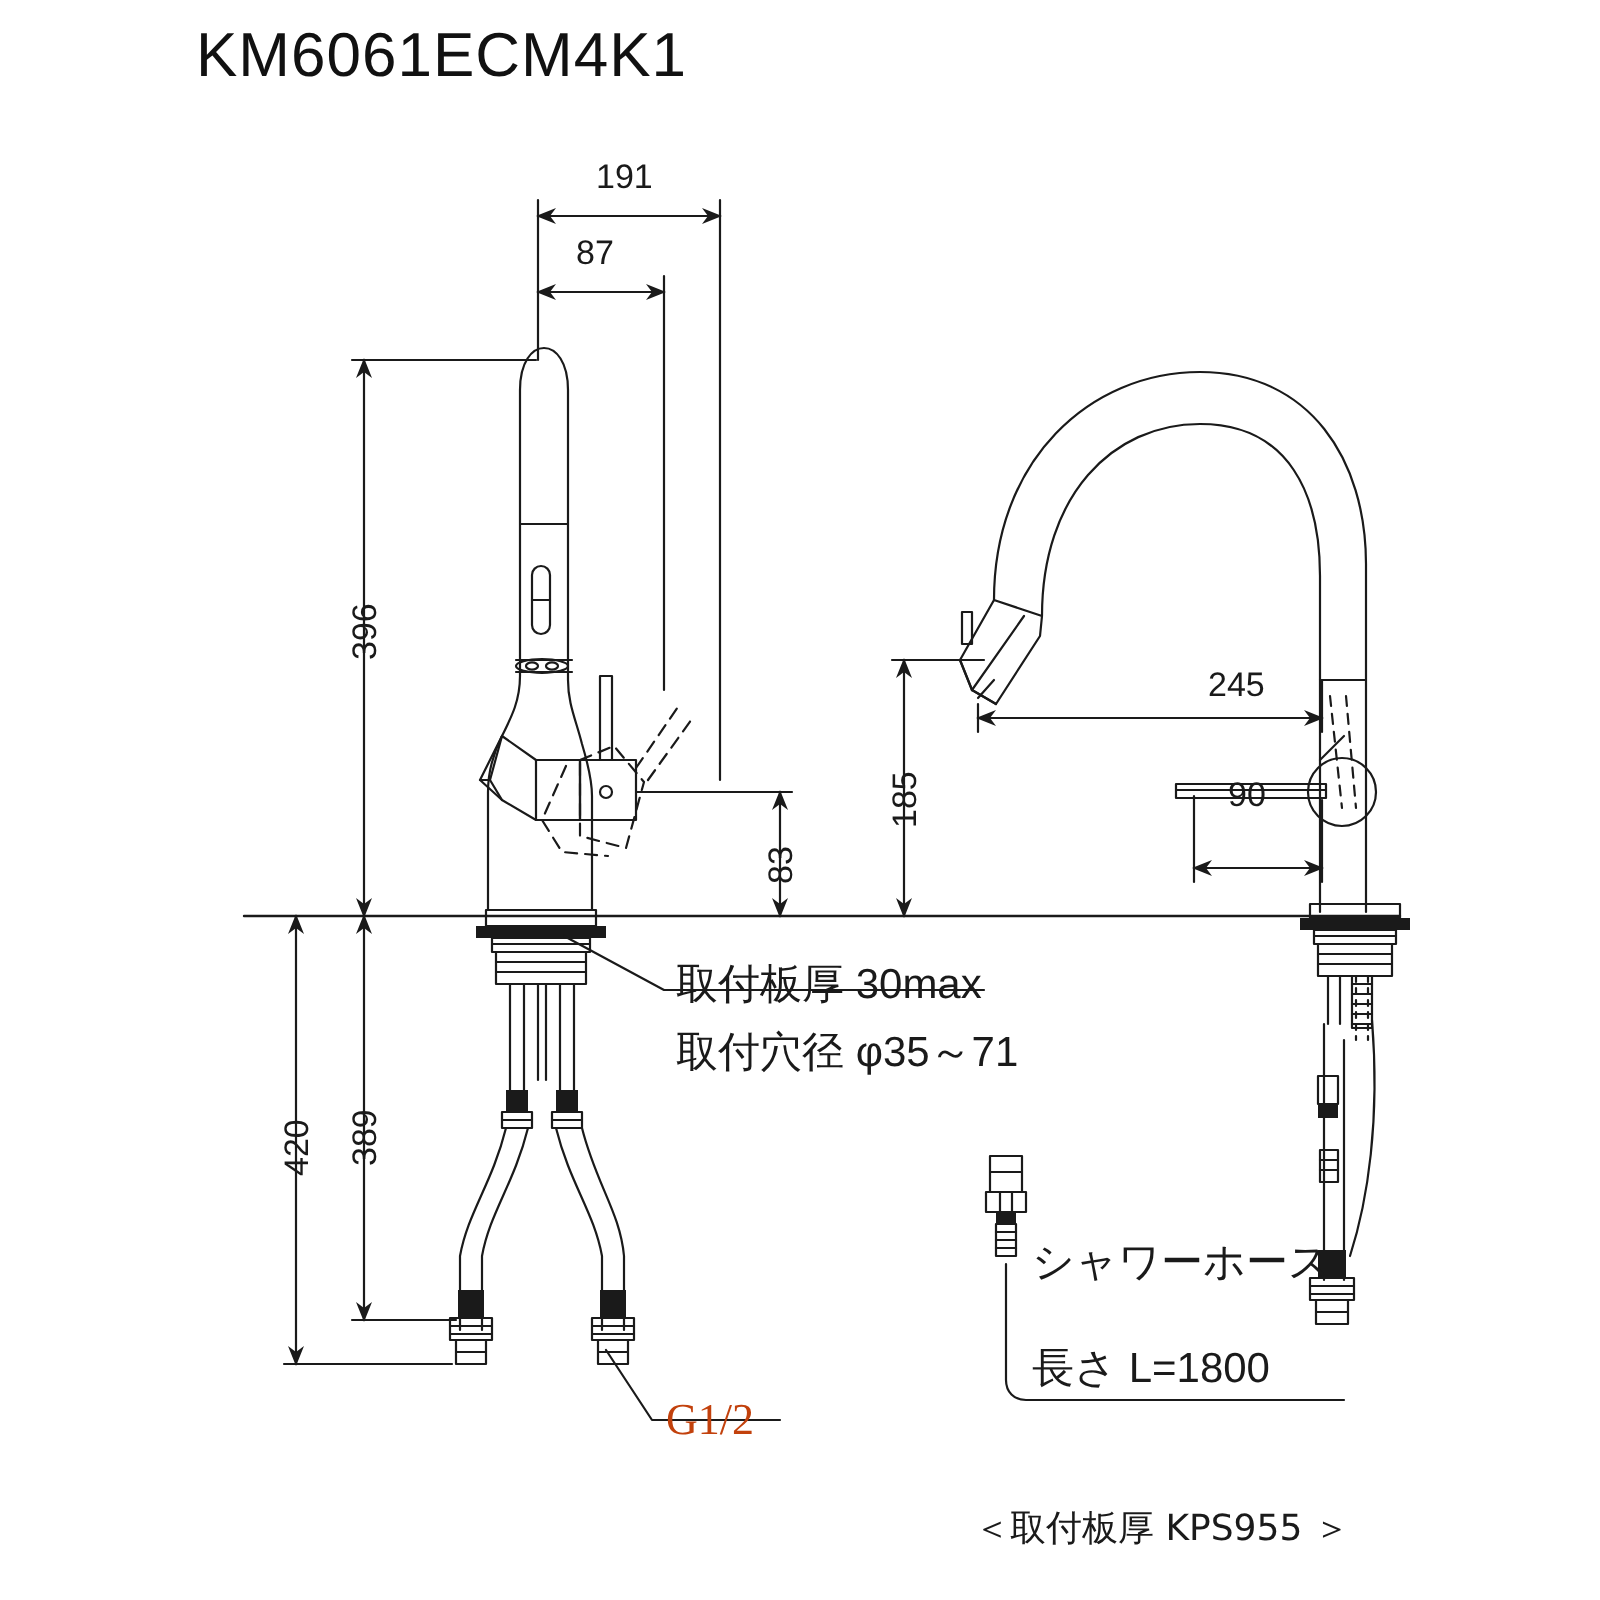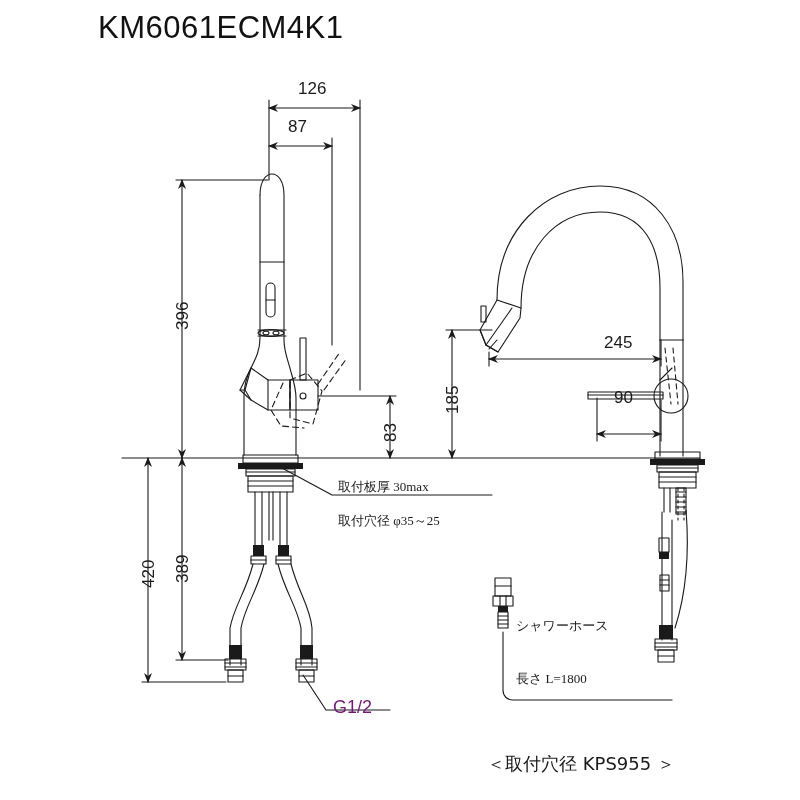--- a/index.html
+++ b/index.html
@@ -41,38 +41,38 @@
     color: #1a1a1a;
     white-space: nowrap;
     font-family: "Liberation Sans", "DejaVu Sans", sans-serif;
   }
   .dim.vert {
     transform: rotate(-90deg);
     transform-origin: left top;
   }
   .note {
     position: absolute;
-    font-size: 13px;
+    font-size: 21px;
     color: #1a1a1a;
     white-space: nowrap;
-    font-family: Liberation Serif, serif;
+    font-family: Liberation Sans, sans-serif;
   }
   .foot {
     position: absolute;
     font-size: 18px;
     color: #1a1a1a;
     white-space: nowrap;
     font-family: "DejaVu Sans", "Liberation Sans", sans-serif;
   }
   .lbl {
     position: absolute;
-    font-size: 18px;
-    color: #701a75;
-    white-space: nowrap;
-    font-family: Liberation Sans, sans-serif;
+    font-size: 22px;
+    color: #c2410c;
+    white-space: nowrap;
+    font-family: Liberation Serif, serif;
   }
 </style>
 </head>
 <body>
 
 <div id="sheet">
 
   <div class="ttl">KM6061ECM4K1</div>
 
   <svg id="drawing" viewBox="0 0 800 800">
@@ -335,35 +335,35 @@
 
       <g>
         <path d="M282,468 L332,495 L492,495"></path>
       </g>
       <g>
         <path d="M303,675 L326,710 L390,710"></path>
       </g>
     </g>
   </svg>
 
-  <div class="dim" style="left:298px; top:79px;">126</div>
+  <div class="dim" style="left:298px; top:79px;">191</div>
   <div class="dim" style="left:288px; top:117px;">87</div>
 
   <div class="dim vert" style="left:173px; top:330px;">396</div>
   <div class="dim vert" style="left:173px; top:583px;">389</div>
   <div class="dim vert" style="left:139px; top:588px;">420</div>
   <div class="dim vert" style="left:381px; top:442px;">83</div>
 
   <div class="dim vert" style="left:443px; top:414px;">185</div>
   <div class="dim" style="left:560px; top:333px;margin-left:44px;">245</div>
   <div class="dim" style="left:614px; top:388px;">90</div>
 
   <div class="note" style="left:338px; top:478px;">取付板厚 30max</div>
-  <div class="note" style="left:338px; top:512px;">取付穴径 φ35～25</div>
+  <div class="note" style="left:338px; top:512px;">取付穴径 φ35～71</div>
 
   <div class="note" style="left:516px; top:617px;">シャワーホース</div>
   <div class="note" style="left:516px; top:670px;">長さ L=1800</div>
 
   <div class="lbl" style="left:333px; top:697px;">G1/2</div>
 
-  <div class="foot" style="left:487px; top:752px;">＜取付穴径 KPS955 ＞</div>
+  <div class="foot" style="left:487px; top:752px;">＜取付板厚 KPS955 ＞</div>
 
 </div>
 
 </body></html>

